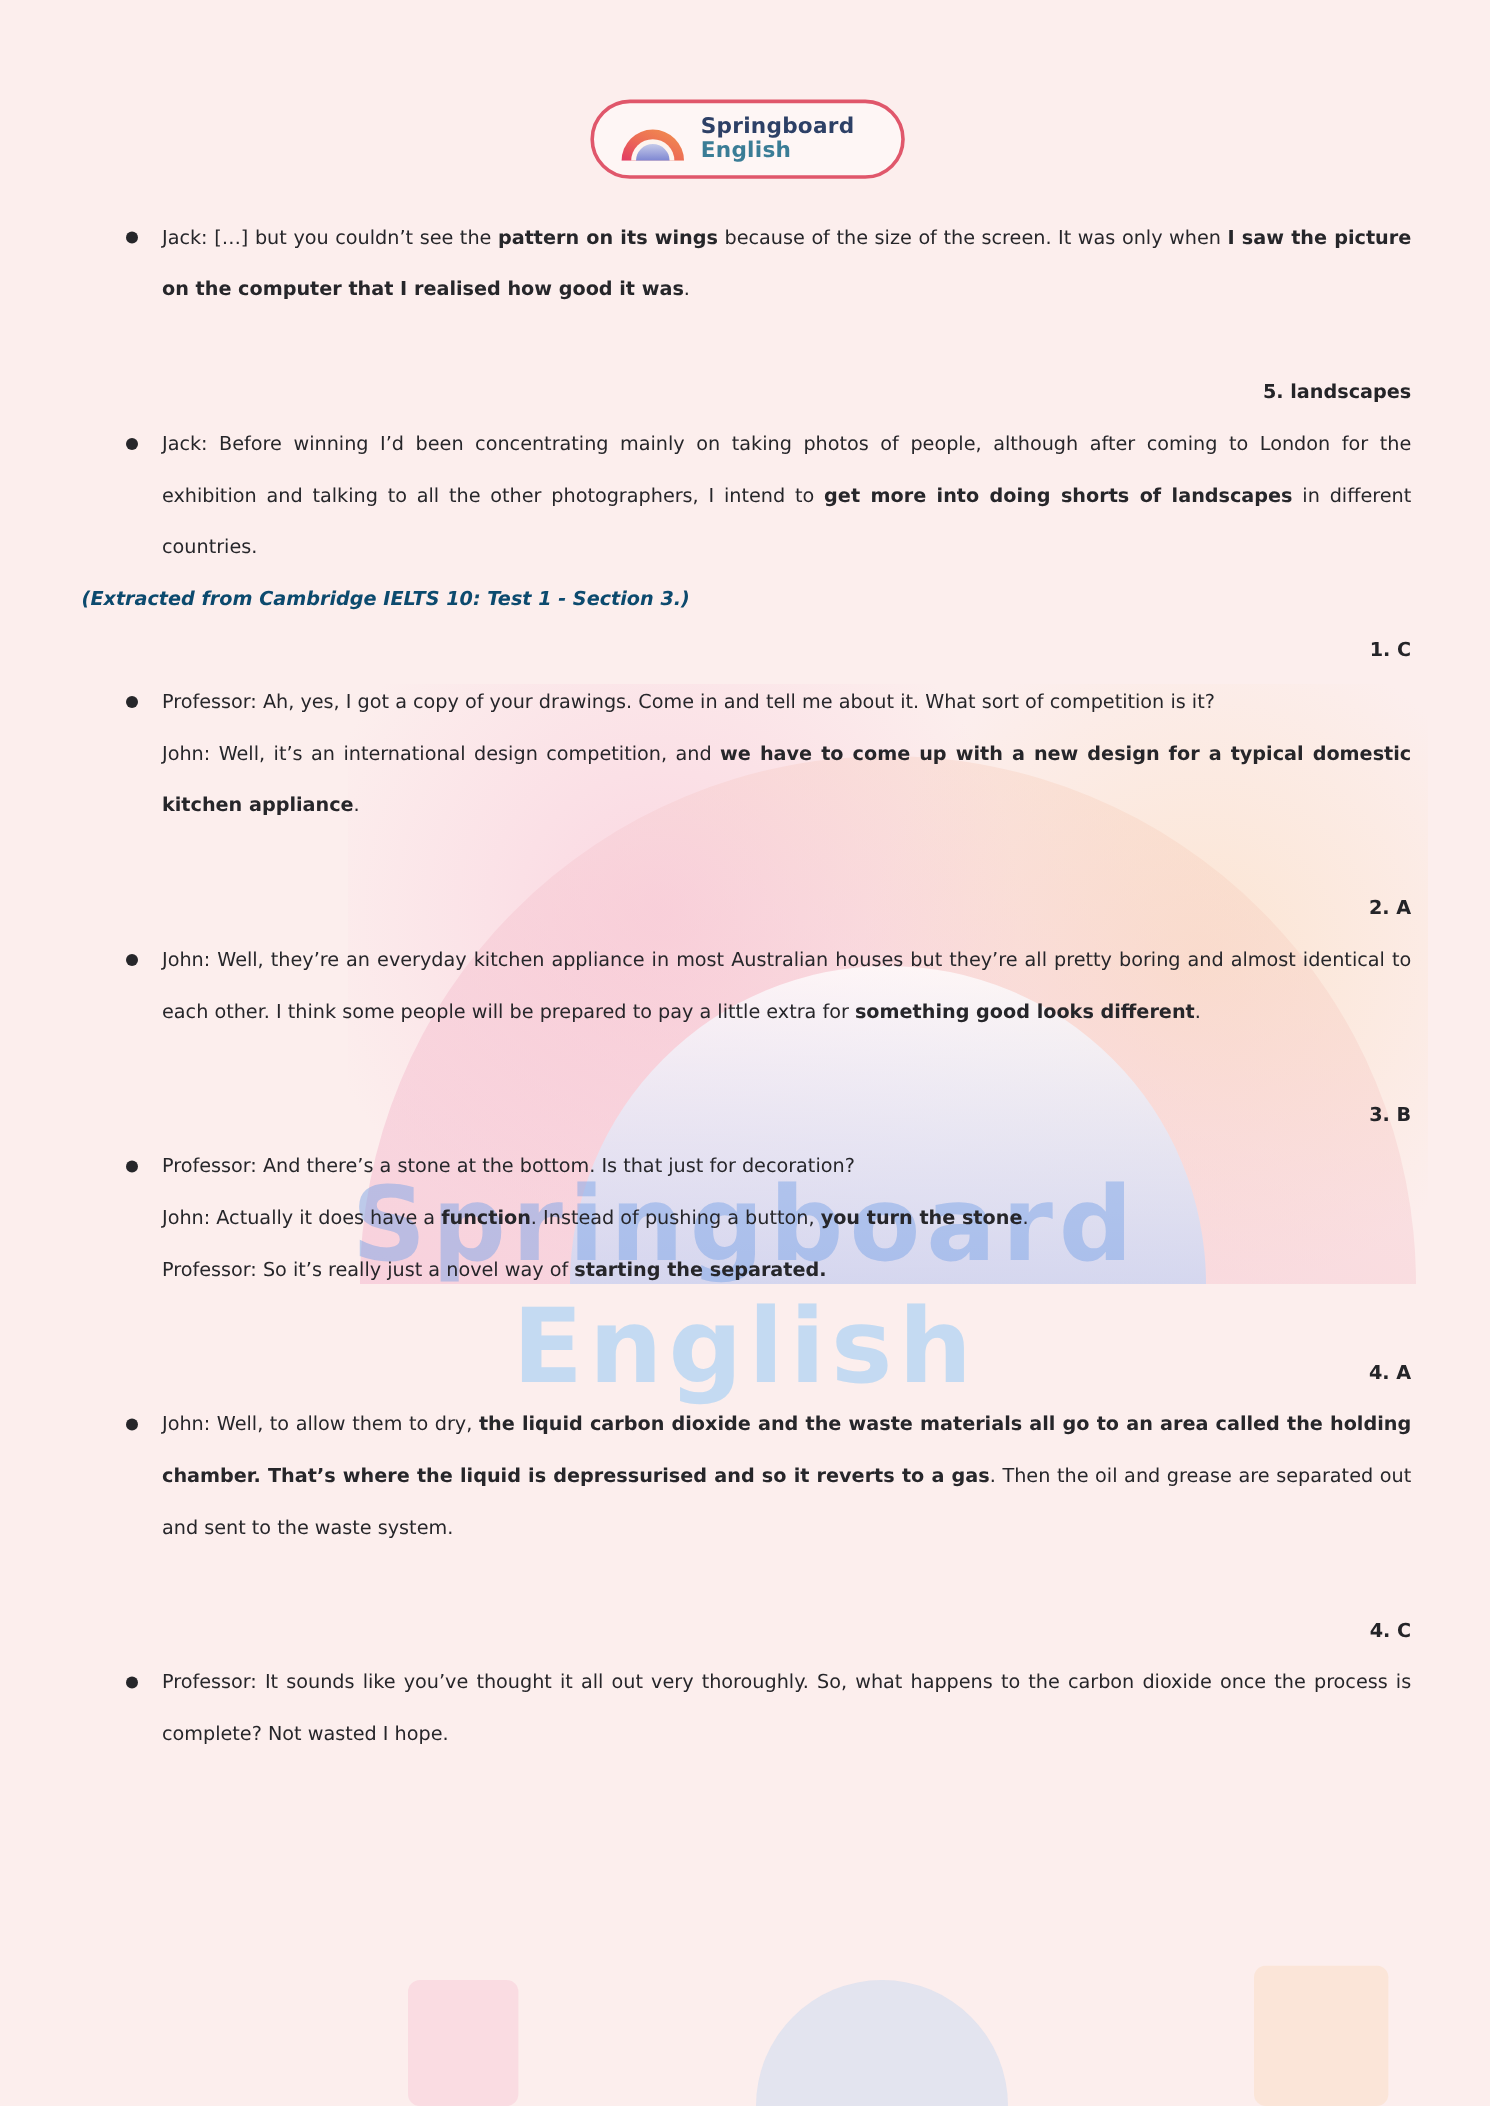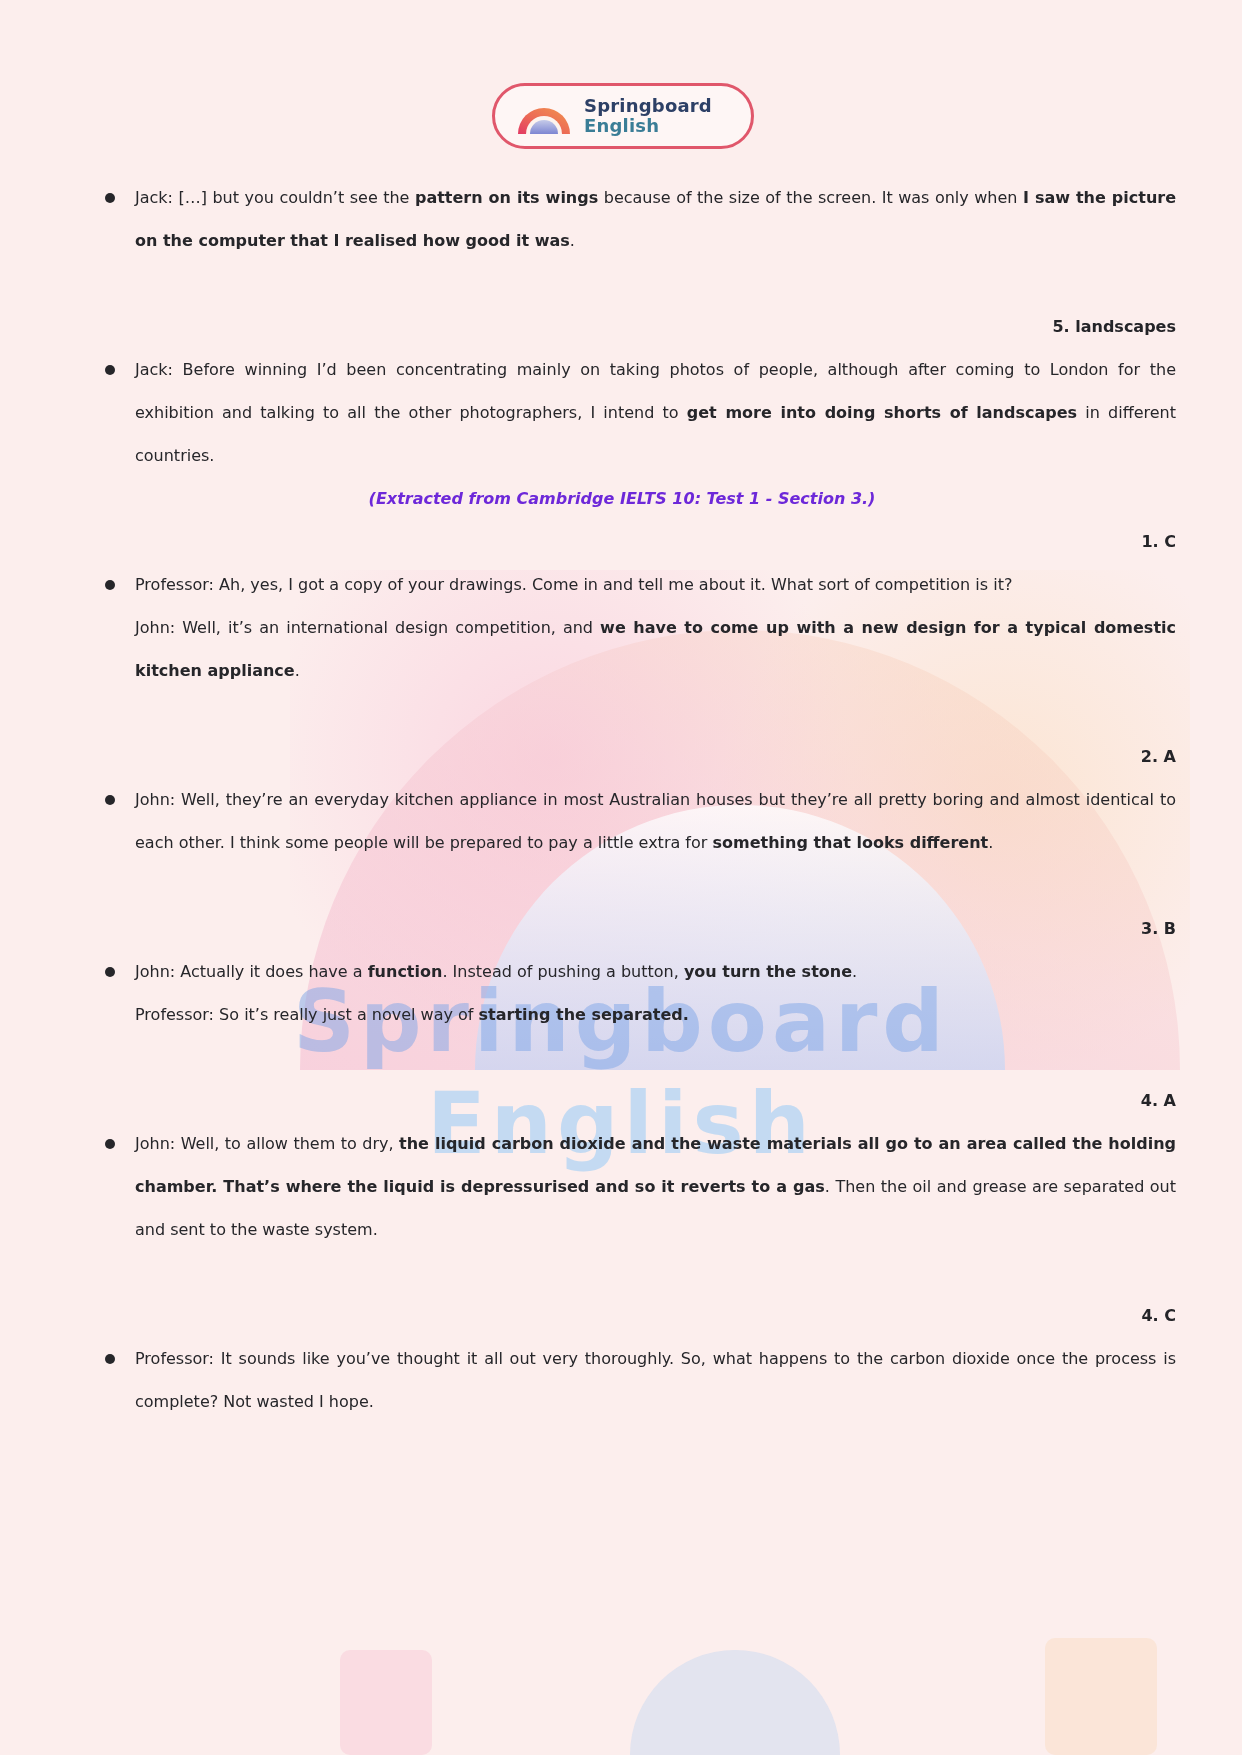--- a/index.html
+++ b/index.html
@@ -26,21 +26,21 @@
   .logo-text{font-weight:700;font-size:18px;line-height:20px;letter-spacing:.2px;}
   .logo-text .l1{display:block;color:#2d4066;}
   .logo-text .l2{display:block;color:#3a7d96;}
   
   .content{
     position:absolute;left:68px;top:176px;width:1108px;z-index:2;
     font-size:16px;line-height:43px;
   }
   .heading{font-weight:700;color:#242428;text-align:right;}
   .part-heading{font-weight:700;color:#2e3357;}
-  .source-note{font-weight:700;font-style:italic;color:#6d28d9;text-align:center;}
+  .source-note{font-weight:700;font-style:italic;color:#0c4a6e;}
   .gap{margin-top:43px;}
   .bullet{position:relative;padding-left:67px;text-align:justify;}
   .bullet::before{
     content:"";position:absolute;left:37px;top:17px;width:10px;height:10px;
     border-radius:50%;background:#26262a;
   }
   .bullet p{margin:0;}
   .bullet b{font-weight:700;}
 </style>
 </head>
@@ -123,24 +123,25 @@
         <p><span>Jack: Before winning I’d been concentrating mainly on taking photos of people, although after coming to London for the exhibition and talking to all the other photographers, I intend to </span><b>get more into doing shorts of landscapes</b><span> in different countries.</span></p>
       </div>
       <div class="source-note">(Extracted from Cambridge IELTS 10: Test 1 - Section 3.)</div>
       <div class="heading">1. C</div>
       <div class="bullet">
         <p><span>Professor: Ah, yes, I got a copy of your drawings. Come in and tell me about it. What sort of competition is it?</span></p>
         <p><span>John: Well, it’s an international design competition, and </span><b>we have to come up with a new design for a typical domestic kitchen appliance</b><span>.</span></p>
       </div>
       <div class="heading gap">2. A</div>
       <div class="bullet">
-        <p><span>John: Well, they’re an everyday kitchen appliance in most Australian houses but they’re all pretty boring and almost identical to each other. I think some people will be prepared to pay a little extra for </span><b>something that looks different</b><span>.</span></p>
+        <p><span>John: Well, they’re an everyday kitchen appliance in most Australian houses but they’re all pretty boring and almost identical to each other. I think some people will be prepared to pay a little extra for </span><b>something good looks different</b><span>.</span></p>
       </div>
       <div class="heading gap">3. B</div>
       <div class="bullet">
+        <p><span>Professor: And there’s a stone at the bottom. Is that just for decoration?</span></p>
         <p><span>John: Actually it does have a </span><b>function</b><span>. Instead of pushing a button, </span><b>you turn the stone</b><span>.</span></p>
         <p><span>Professor: So it’s really just a novel way of </span><b>starting the separated.</b></p>
       </div>
       <div class="heading gap">4. A</div>
       <div class="bullet">
         <p><span>John: Well, to allow them to dry, </span><b>the liquid carbon dioxide and the waste materials all go to an area called the holding chamber. That’s where the liquid is depressurised and so it reverts to a gas</b><span>. Then the oil and grease are separated out and sent to the waste system.</span></p>
       </div>
       <div class="heading gap">4. C</div>
       <div class="bullet">
         <p><span>Professor: It sounds like you’ve thought it all out very thoroughly. So, what happens to the carbon dioxide once the process is complete? Not wasted I hope.</span></p>

